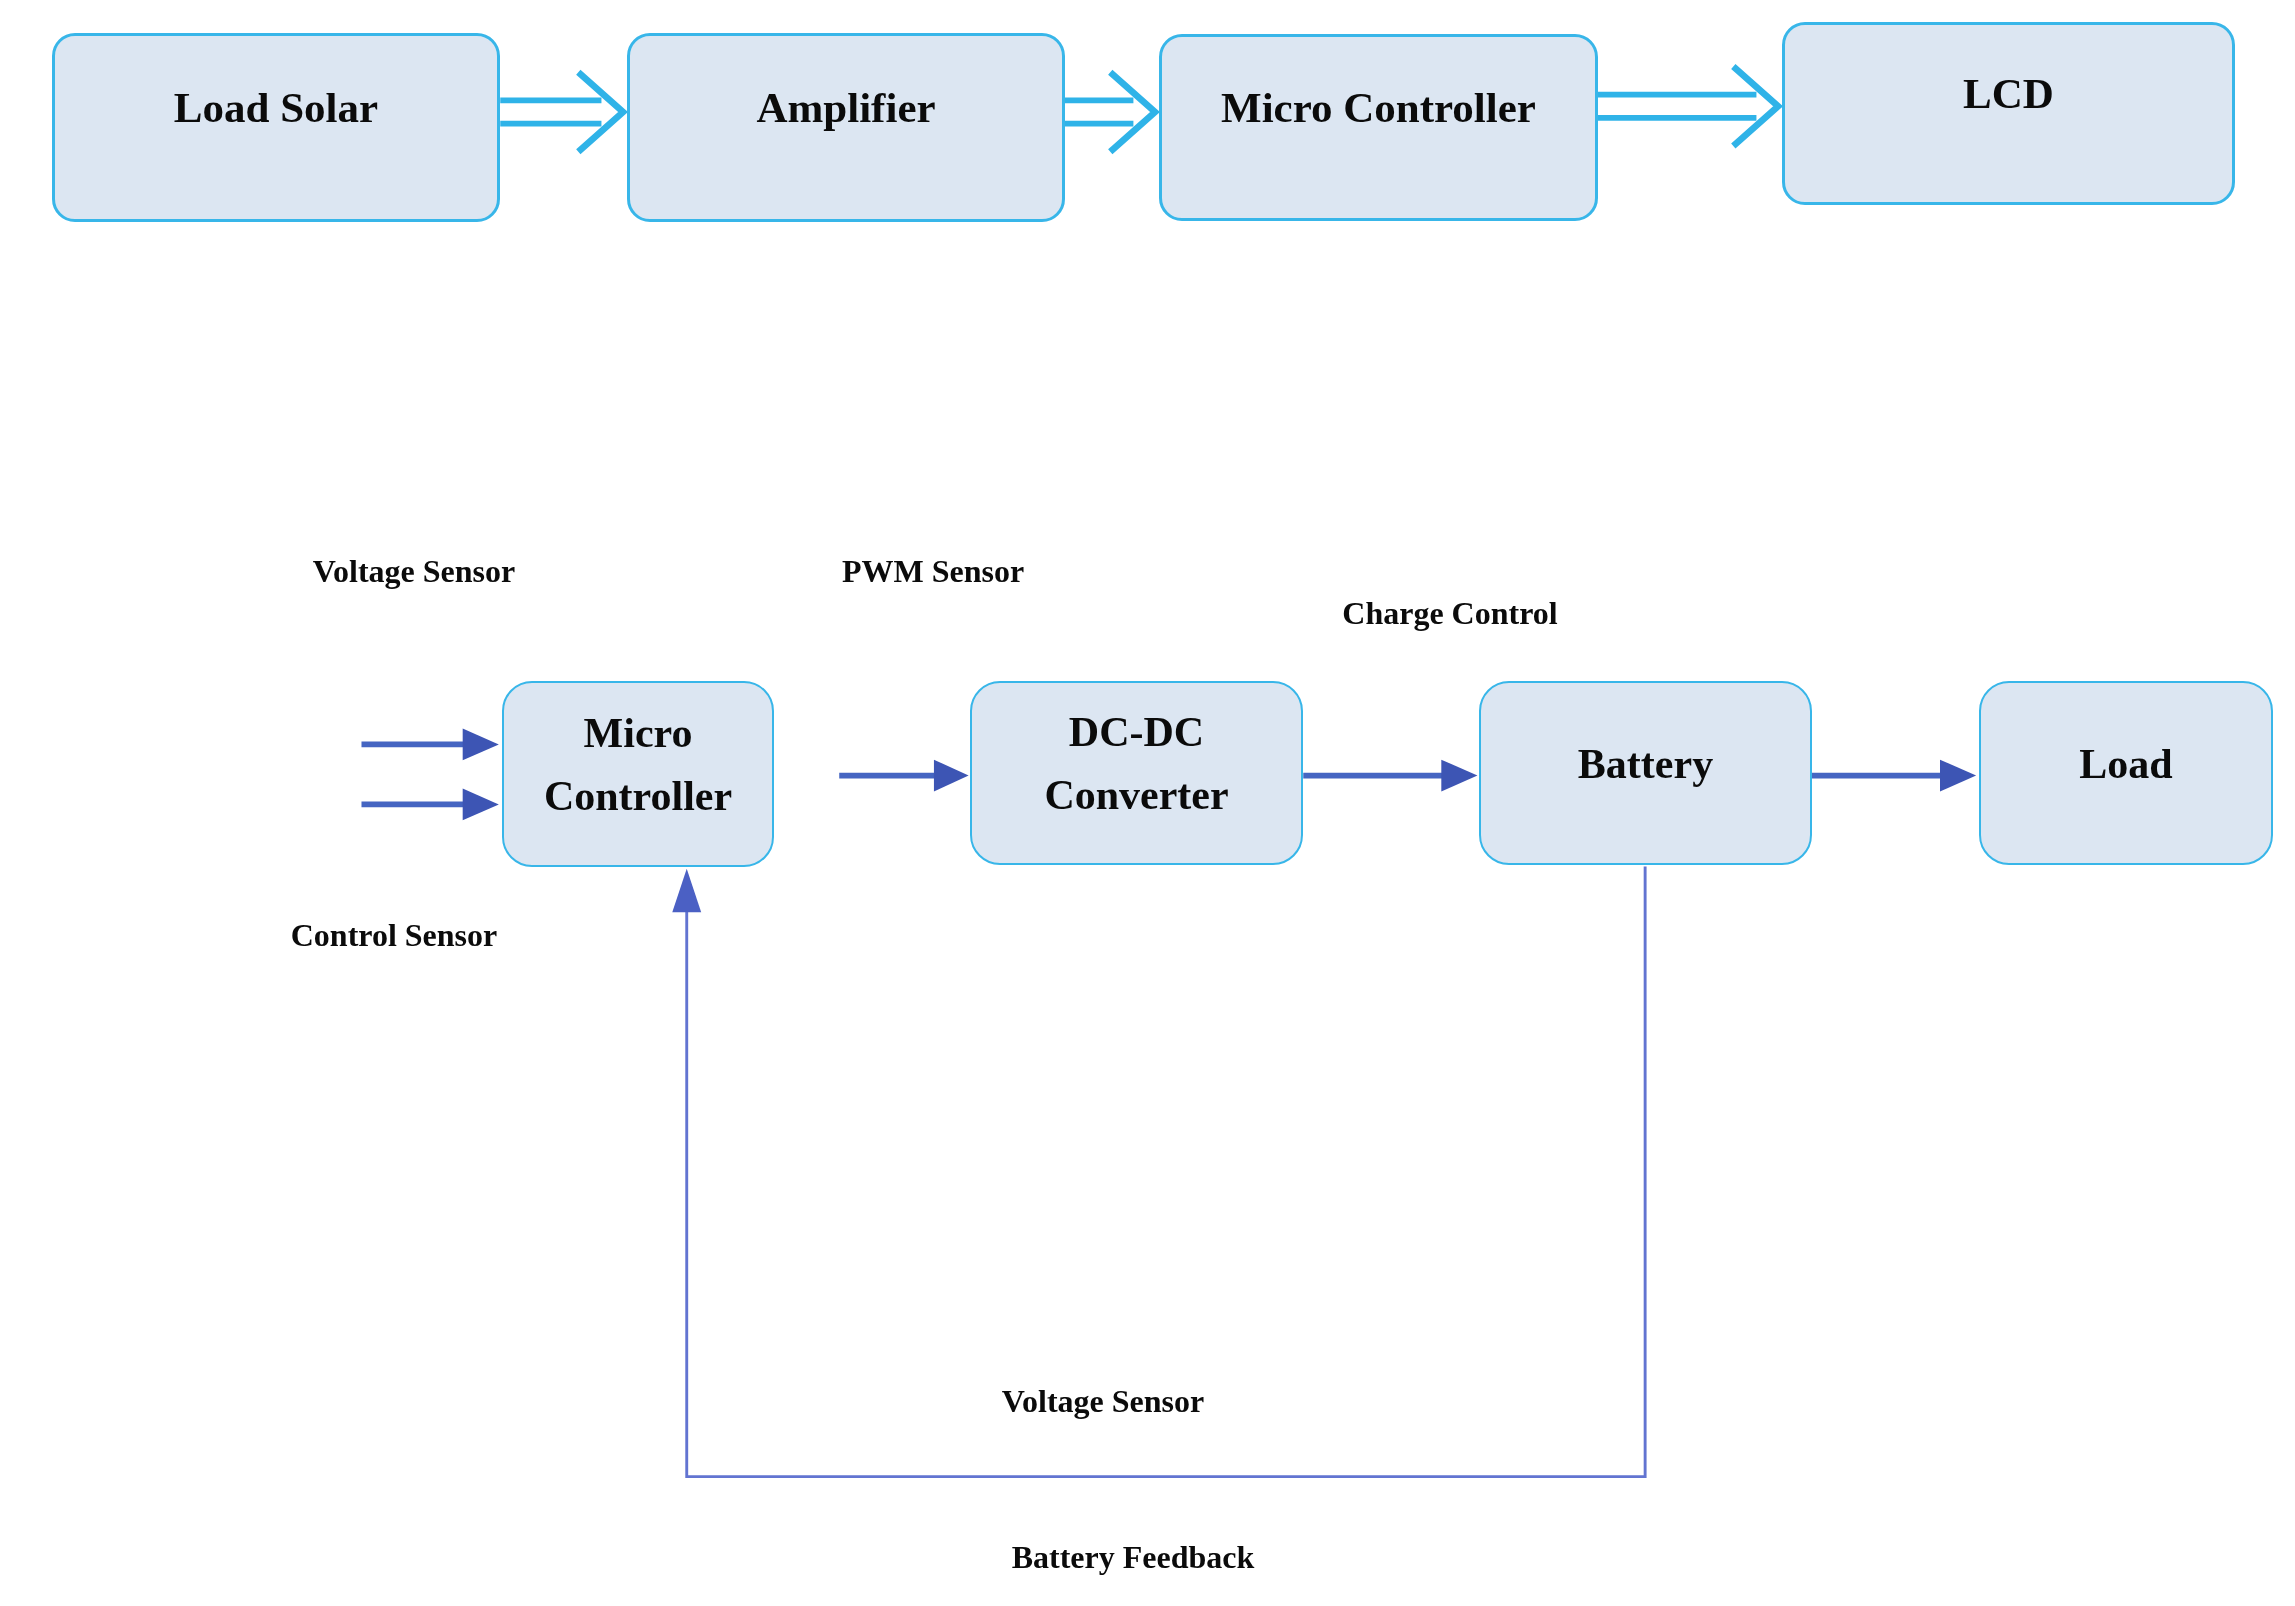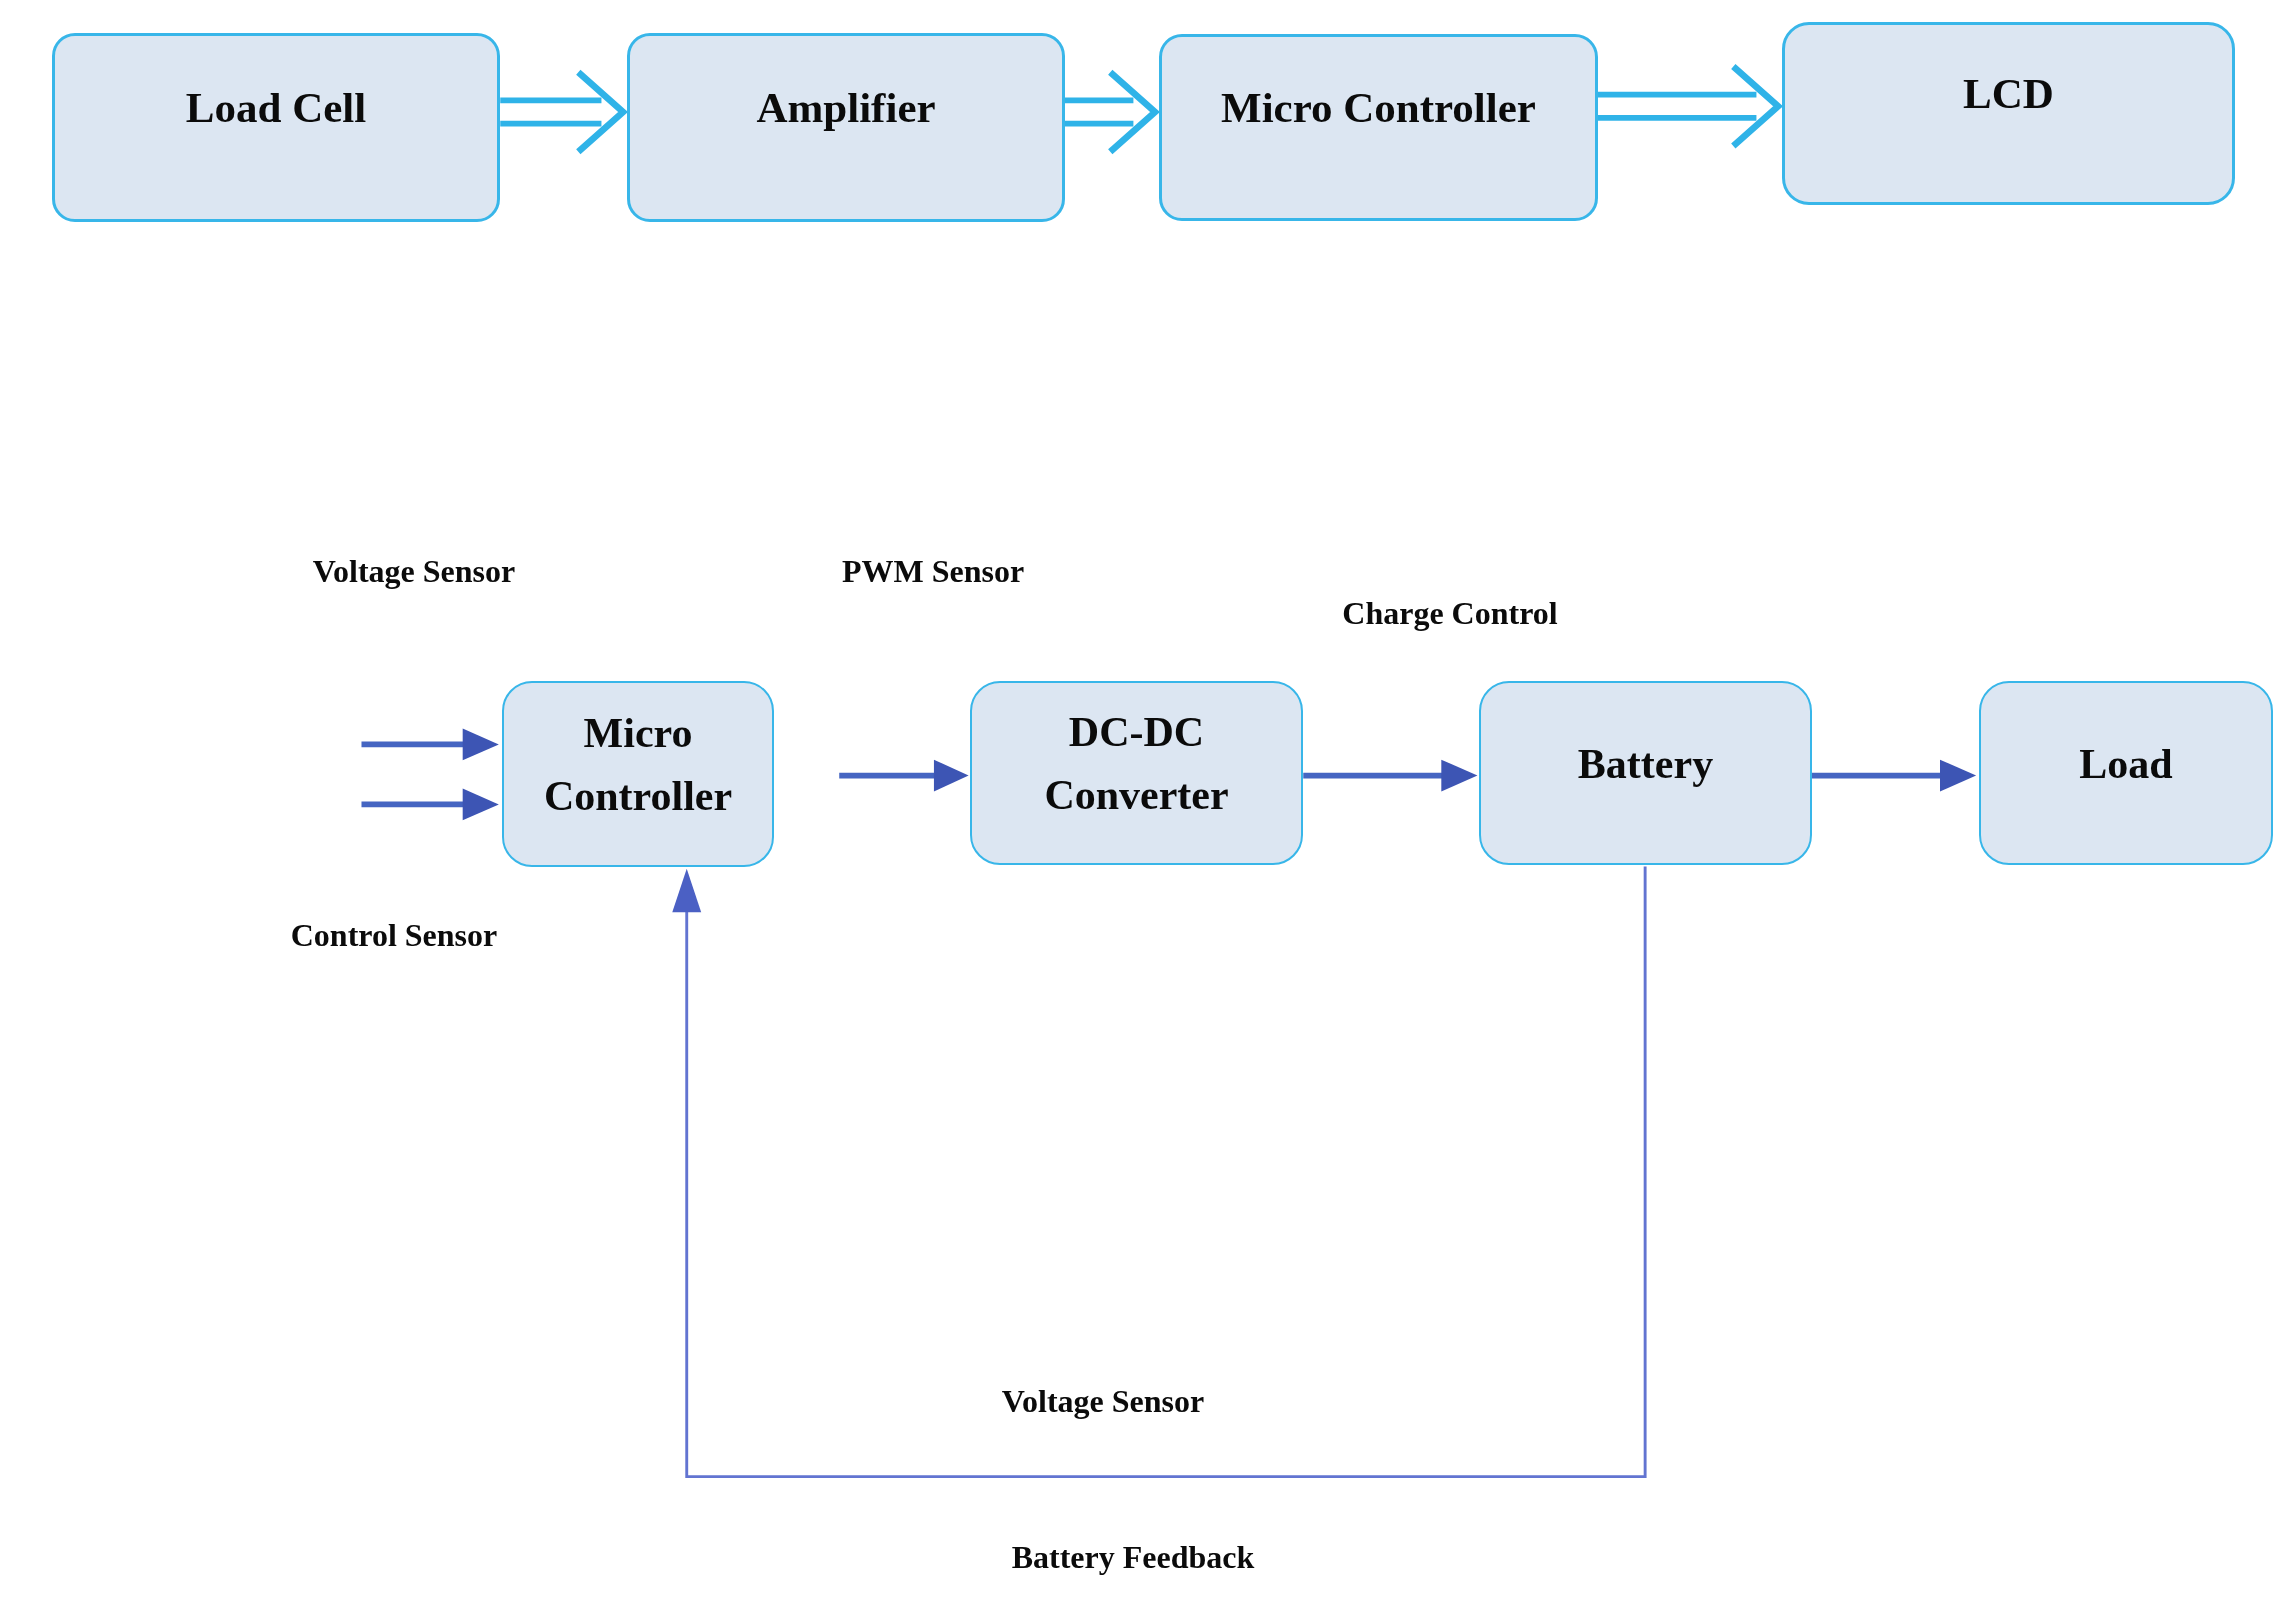--- a/index.html
+++ b/index.html
@@ -91,32 +91,32 @@
       <polygon points="2684,1051 2734,1073 2684,1095" fill="#3d55b4"></polygon>
     </g>
 
     <g>
       <path d="M2276 1199 V 2043 H 950 V 1258" fill="none" stroke="#6274d1" stroke-width="4"></path>
       <polygon points="930,1262 950,1202 970,1262" fill="#4b60c4"></polygon>
     </g>
   </svg>
 
   <div class="box top" style="left:52px;top:33px;width:448px;height:189px;">
-    <span>Load Cell</span>
+    <span>Load Solar</span>
   </div>
 
   <div class="box top" style="left:627px;top:33px;width:438px;height:189px;">
     <span>Amplifier</span>
   </div>
 
   <div class="box top" style="left:1159px;top:34px;width:439px;height:187px;">
     <span>Micro Controller</span>
   </div>
 
-  <div class="box top" style="left:1782px;top:22px;width:453px;height:183px;border-radius:27px;">
+  <div class="box top" style="left:1782px;top:22px;width:453px;height:183px;">
     <span>LCD</span>
   </div>
 
 
   <div class="box bottom" style="left:502px;top:681px;width:272px;height:186px;">
     <span class="line">Micro</span>
     <span class="line">Controller</span>
   </div>
 
   <div class="box bottom" style="left:970px;top:681px;width:333px;height:184px;">

